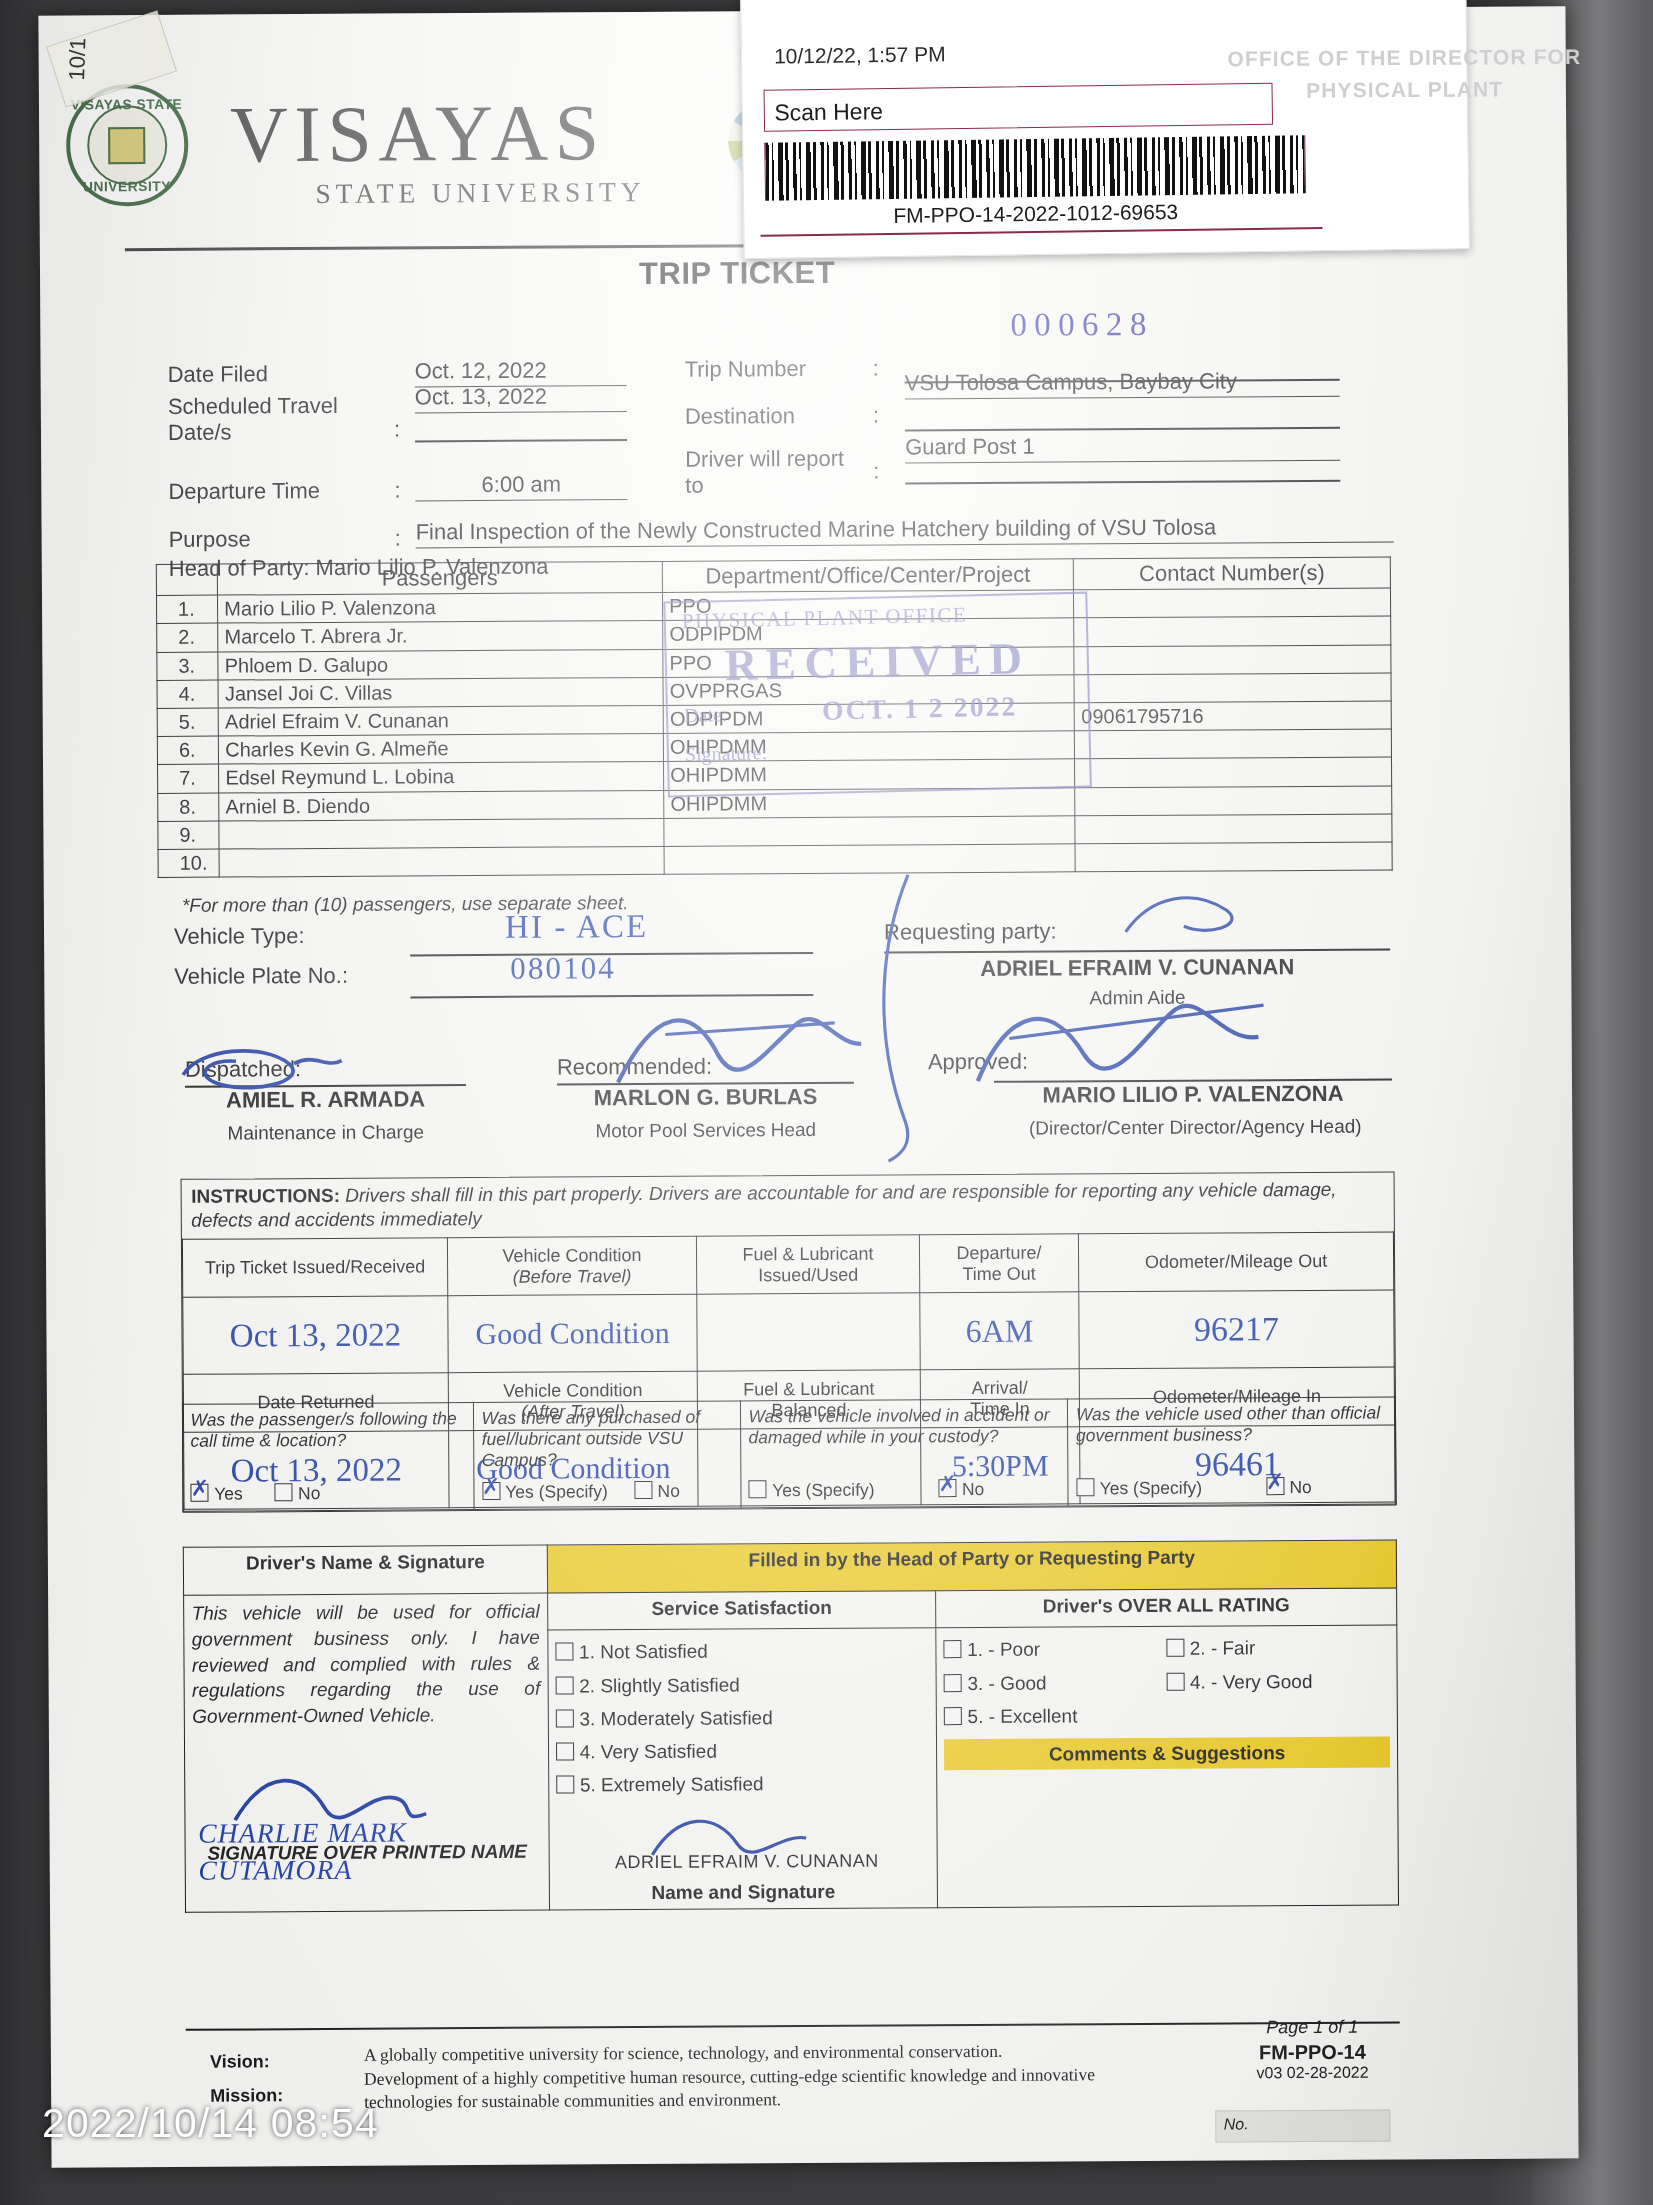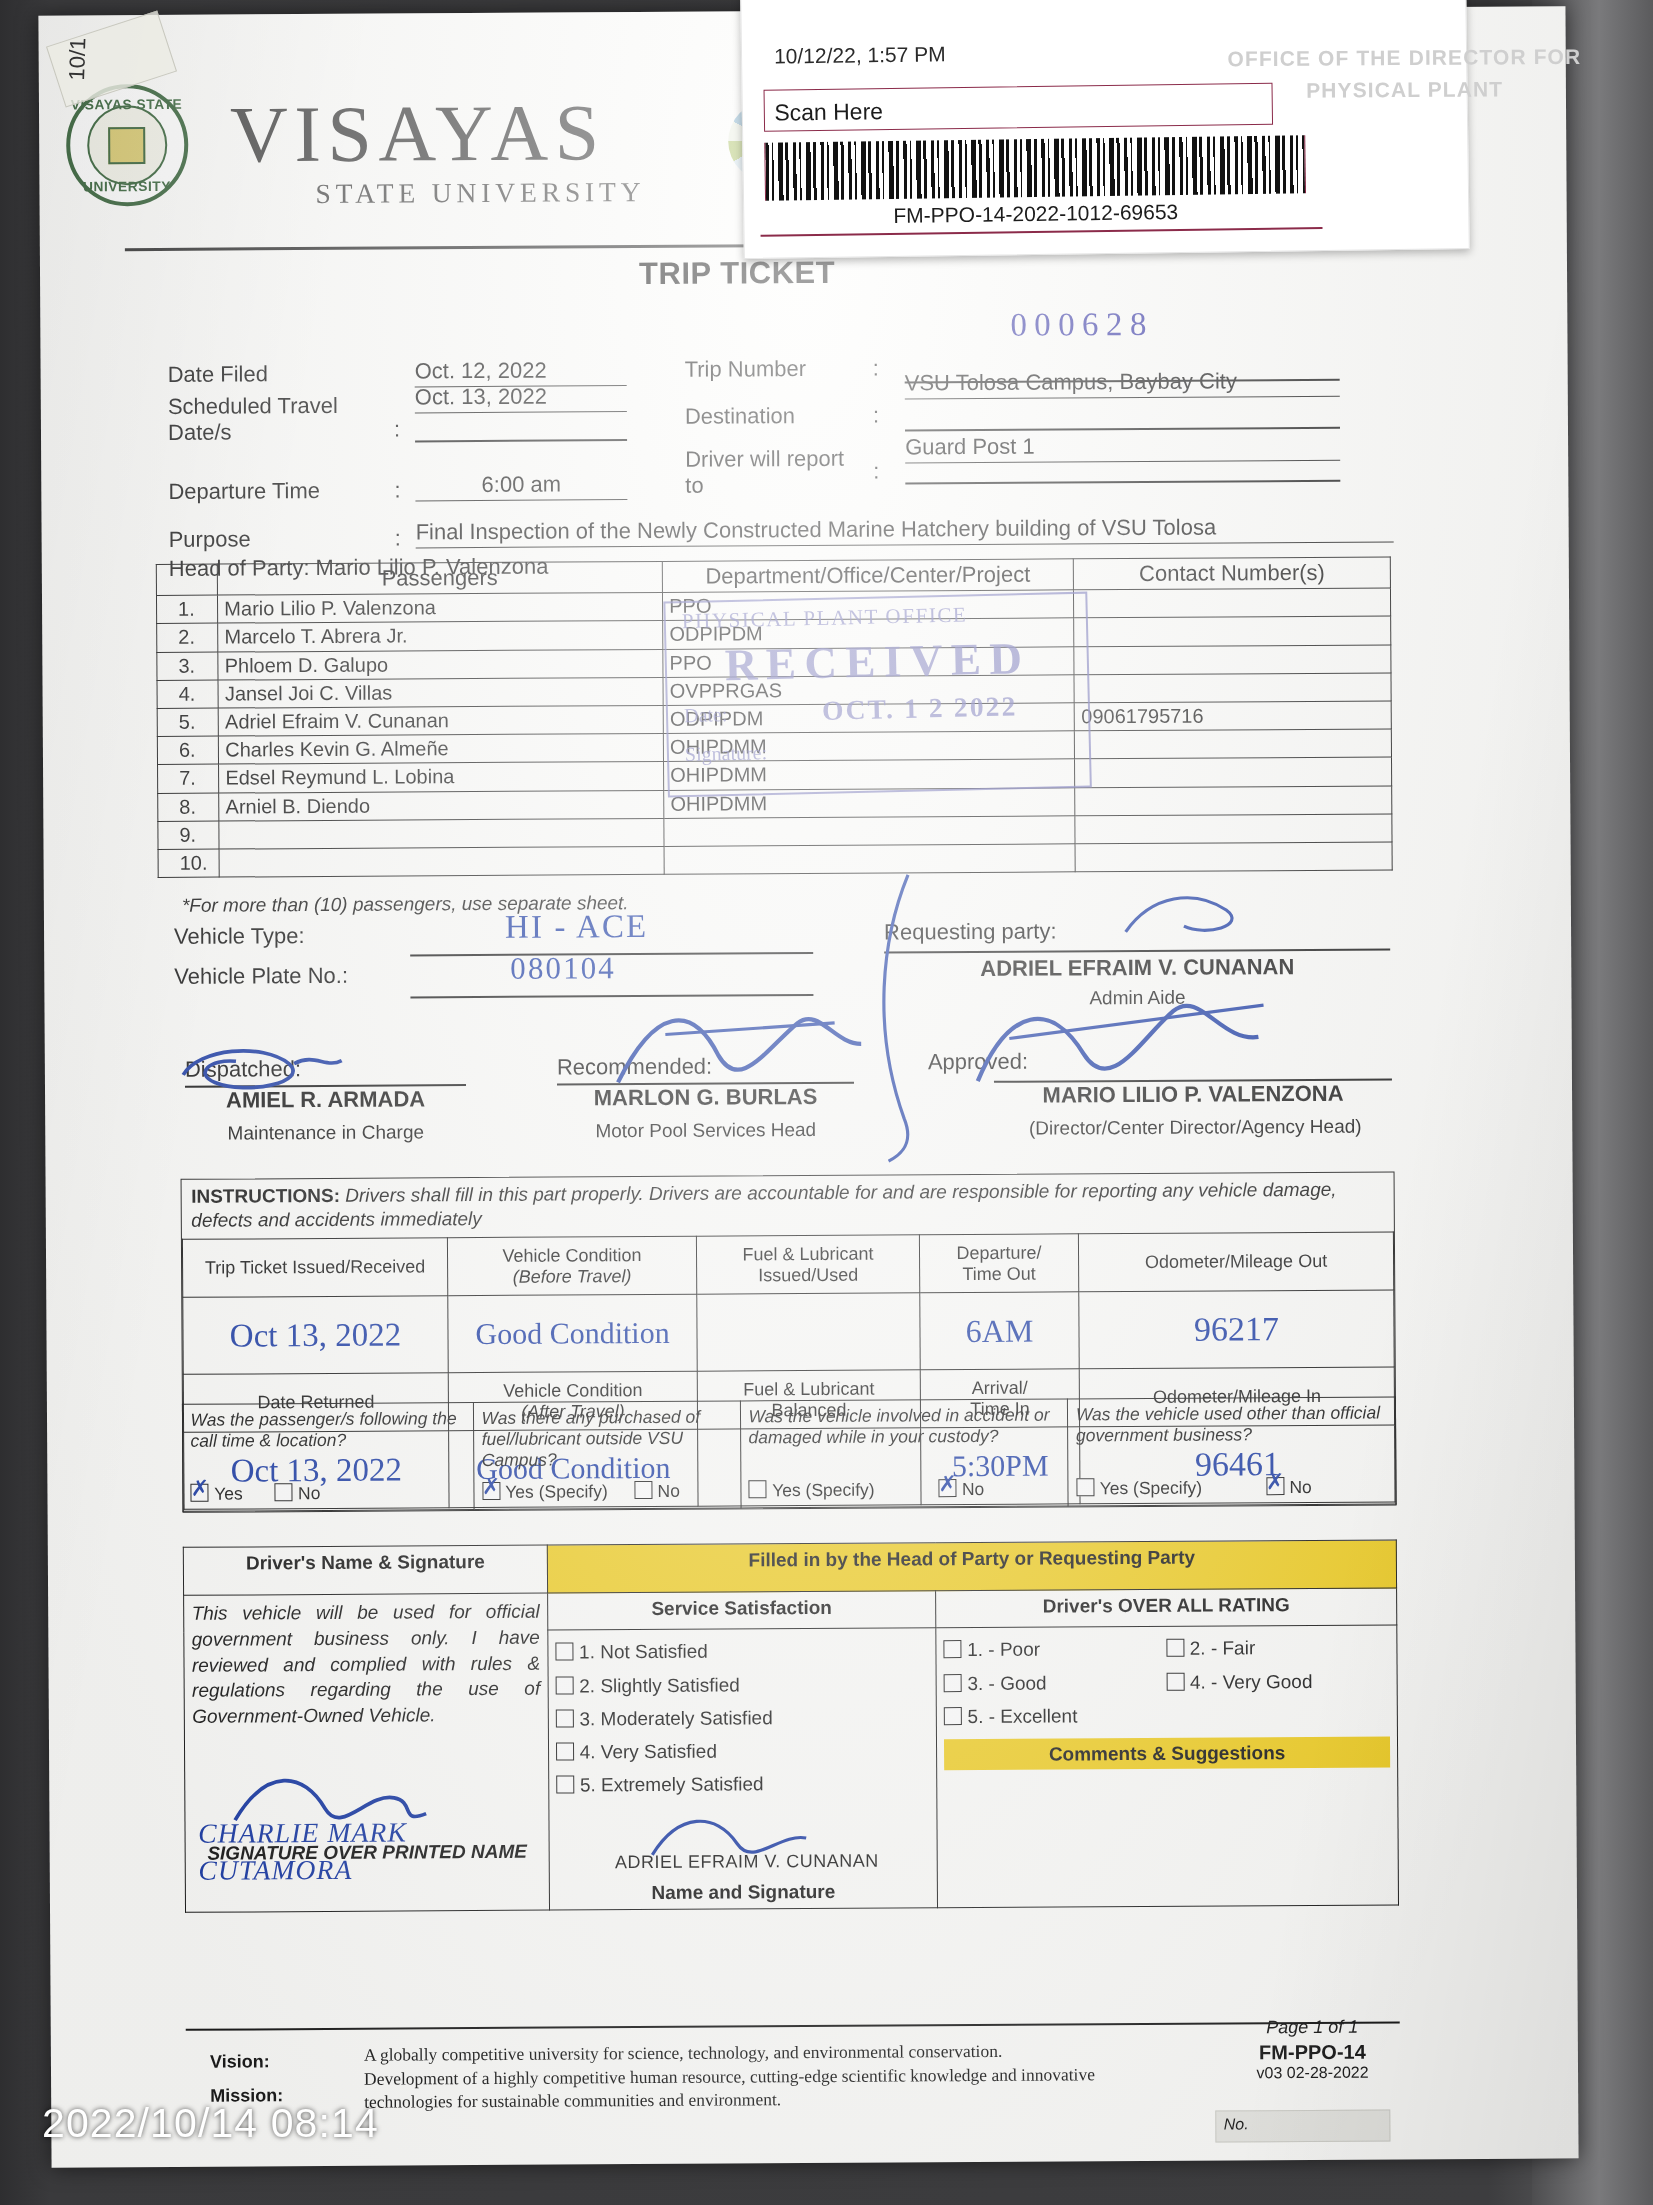--- a/index.html
+++ b/index.html
@@ -639,14 +639,14 @@
     <div class="slip-scan-label">Scan Here</div>
   </div>
   <div class="barcode"></div>
   <div class="barcode-num">FM-PPO-14-2022-1012-69653</div>
   <div class="slip-underline"></div>
 </div>
 <div class="ghost-text">OFFICE OF THE DIRECTOR FOR PHYSICAL PLANT</div>
 <div class="tape"></div>
 <div class="edge-date">10/1</div>
 
-<div class="timestamp">2022/10/14 08:14</div>
+<div class="timestamp">2022/10/14 08:54</div>
 
 
 </body></html>

